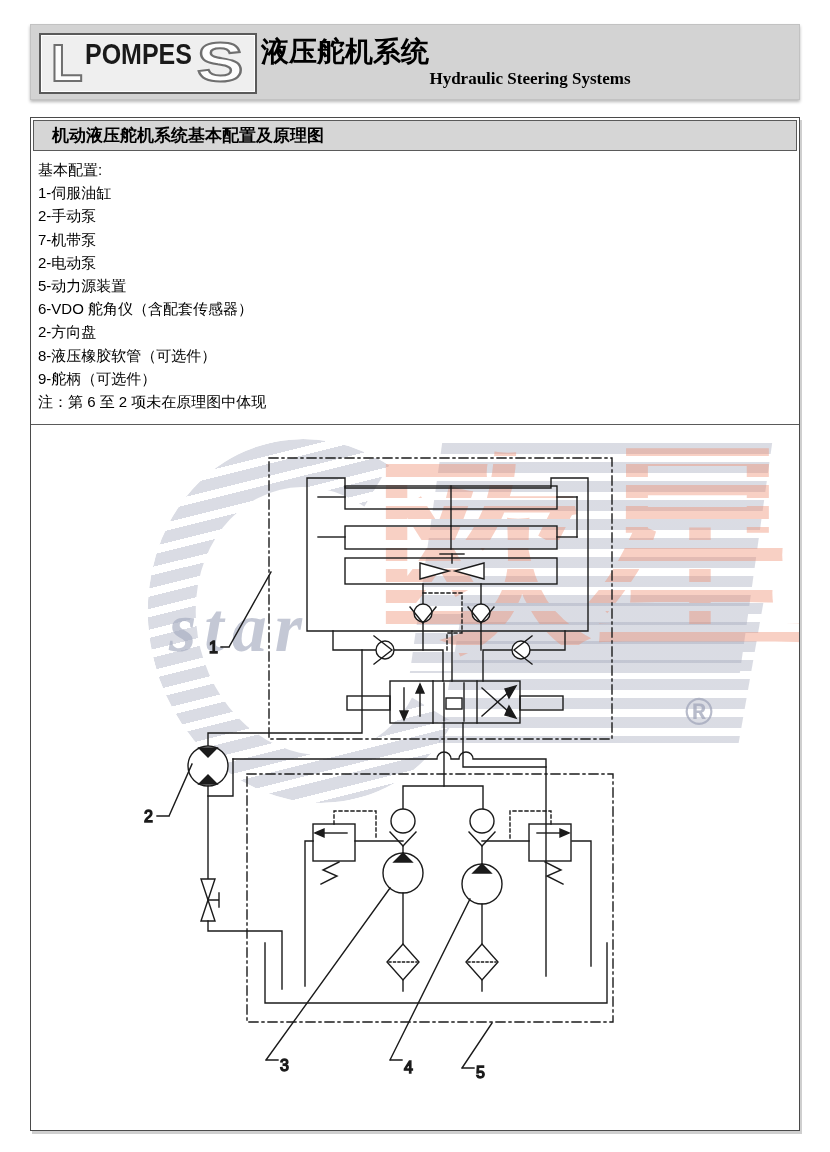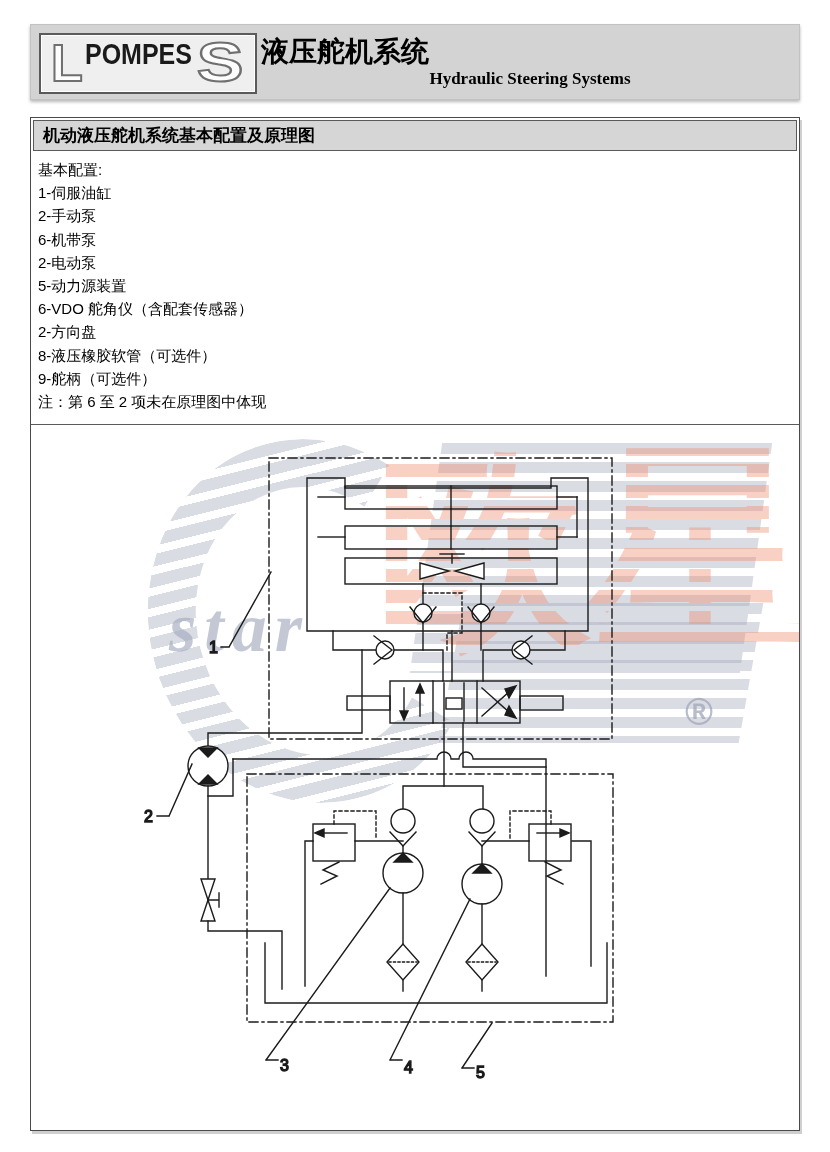--- a/index.html
+++ b/index.html
@@ -19,21 +19,21 @@
     font-family:"Liberation Sans",sans-serif;}
   .title-zh{position:absolute;left:230px;right:0;top:8px;text-align:left;
     font-family:"Liberation Serif","DejaVu Serif",serif;font-weight:bold;font-size:28px;}
   .title-en{position:absolute;left:230px;right:0;top:44px;text-align:center;
     font-family:"Liberation Serif","DejaVu Serif",serif;font-weight:bold;font-size:17px;}
   
   .frame{position:absolute;left:30px;top:117px;width:768px;height:1012px;
     border:1px solid #4a4a4a;background:#fff;box-shadow:2px 3px 0 #cfcfcf;}
   .section-bar{position:absolute;left:2px;top:2px;right:2px;height:31px;
     background:#d6d6d6;border:1px solid #5a5a5a;display:flex;align-items:center;
-    font-weight:bold;font-size:17px;padding-left:9px;box-sizing:border-box;}
+    font-weight:bold;font-size:17px;padding-left:18px;box-sizing:border-box;}
   .config{position:absolute;left:0;top:36px;right:0;padding:4px 0 11px 7px;
     border-bottom:1px solid #5a5a5a;font-size:15px;line-height:23.2px;}
   
   .diagram{position:absolute;left:0;top:295px;right:0;bottom:0;overflow:hidden;}
   .wm{position:absolute;pointer-events:none;}
   .wm-stripes{background:repeating-linear-gradient(to bottom,rgba(158,163,183,.38) 0 11px,transparent 11px 19px);}
   .wm-arc{width:230px;height:270px;border-radius:50%;border:48px solid rgba(168,172,190,.42);
     border-right-color:transparent;transform:rotate(-14deg);
     -webkit-mask-image:repeating-linear-gradient(to bottom,#000 0 12px,transparent 12px 20px);
     mask-image:repeating-linear-gradient(to bottom,#000 0 12px,transparent 12px 20px);}
@@ -65,21 +65,21 @@
 
   <div class="frame">
     <div class="section-bar">
       <span>机动液压舵机系统基本配置及原理图</span>
     </div>
 
     <div class="config">
       <div>基本配置:</div>
       <div>1-伺服油缸</div>
       <div>2-手动泵</div>
-      <div>6-机带泵</div>
+      <div>7-机带泵</div>
       <div>2-电动泵</div>
       <div>5-动力源装置</div>
       <div>6-VDO 舵角仪（含配套传感器）</div>
       <div>2-方向盘</div>
       <div>8-液压橡胶软管（可选件）</div>
       <div>9-舵柄（可选件）</div>
       <div>注：第 6 至 2 项未在原理图中体现</div>
     </div>
 
     <div class="diagram">

